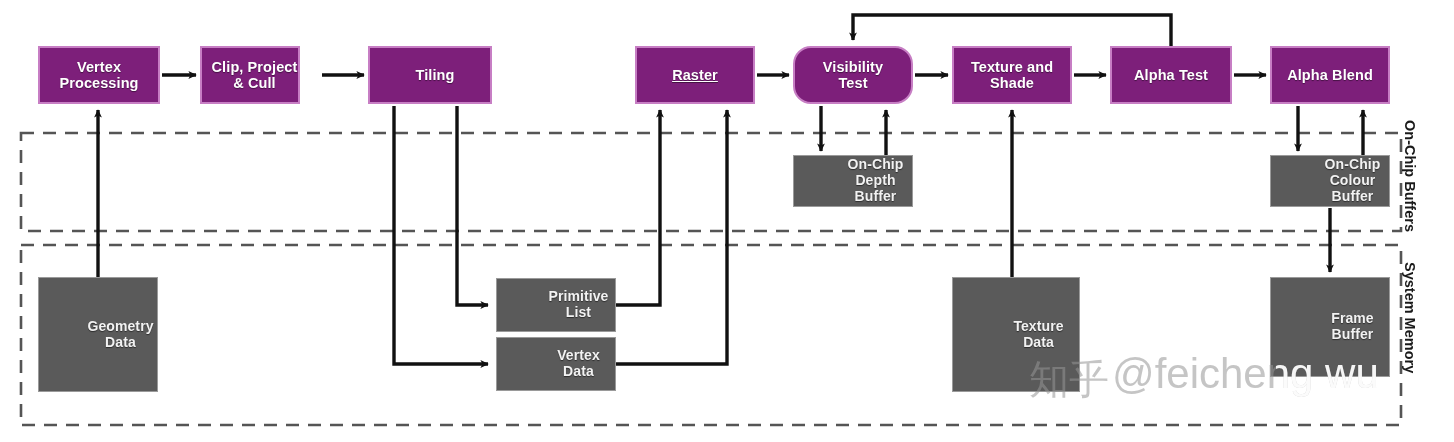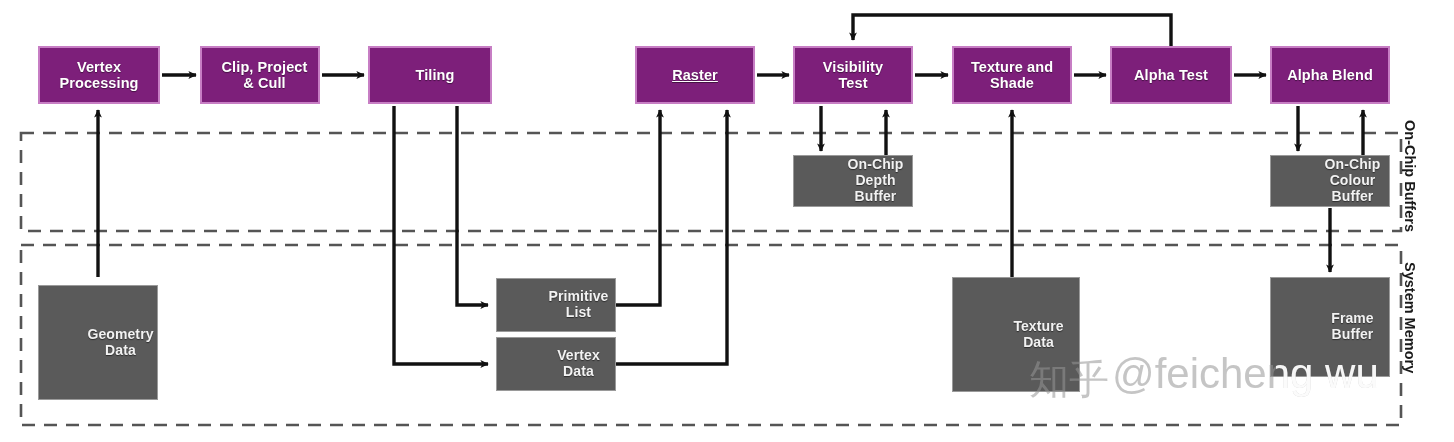--- a/index.html
+++ b/index.html
@@ -63,37 +63,37 @@
       <path d="M1330,208 L1330,272" marker-end="url(#ah)"></path>
     </g>
   </svg>
 
   <div class="node stage-node" style="left:38px;top:46px;width:122px;height:58px;">
     <div>
       <div>Vertex</div>
       <div>Processing</div>
     </div>
   </div>
-  <div class="node stage-node" style="left:200px;top:46px;width:120px;height:58px;padding-left:9px;">
+  <div class="node stage-node" style="left:200px;top:46px;width:100px;height:58px;padding-left:9px;">
     <div>
       <div>Clip, Project</div>
       <div>&amp; Cull</div>
     </div>
   </div>
   <div class="node stage-node" style="left:368px;top:46px;width:124px;height:58px;padding-left:10px;">
     <div>
       <div>Tiling</div>
     </div>
   </div>
   <div class="node stage-node" style="left:635px;top:46px;width:120px;height:58px;text-decoration:underline;">
     <div>
       <div>Raster</div>
     </div>
   </div>
-  <div class="node stage-node" style="left:793px;top:46px;width:120px;height:58px;">
+  <div class="node stage-node" style="left:793px;top:46px;width:120px;height:58px;border-radius:18px;">
     <div>
       <div>Visibility</div>
       <div>Test</div>
     </div>
   </div>
   <div class="node stage-node" style="left:952px;top:46px;width:120px;height:58px;">
     <div>
       <div>Texture and</div>
       <div>Shade</div>
     </div>
@@ -115,21 +115,21 @@
       <div>Depth Buffer</div>
     </div>
   </div>
   <div class="node mem-node" style="left:1270px;top:155px;width:120px;height:52px;">
     <div>
       <div>On-Chip</div>
       <div>Colour Buffer</div>
     </div>
   </div>
 
-  <div class="node mem-node" style="left:38px;top:285px;width:120px;height:115px;">
+  <div class="node mem-node" style="left:38px;top:277px;width:120px;height:115px;">
     <div>
       <div>Geometry</div>
       <div>Data</div>
     </div>
   </div>
   <div class="node mem-node" style="left:496px;top:278px;width:120px;height:54px;">
     <div>
       <div>Primitive</div>
       <div>List</div>
     </div>

